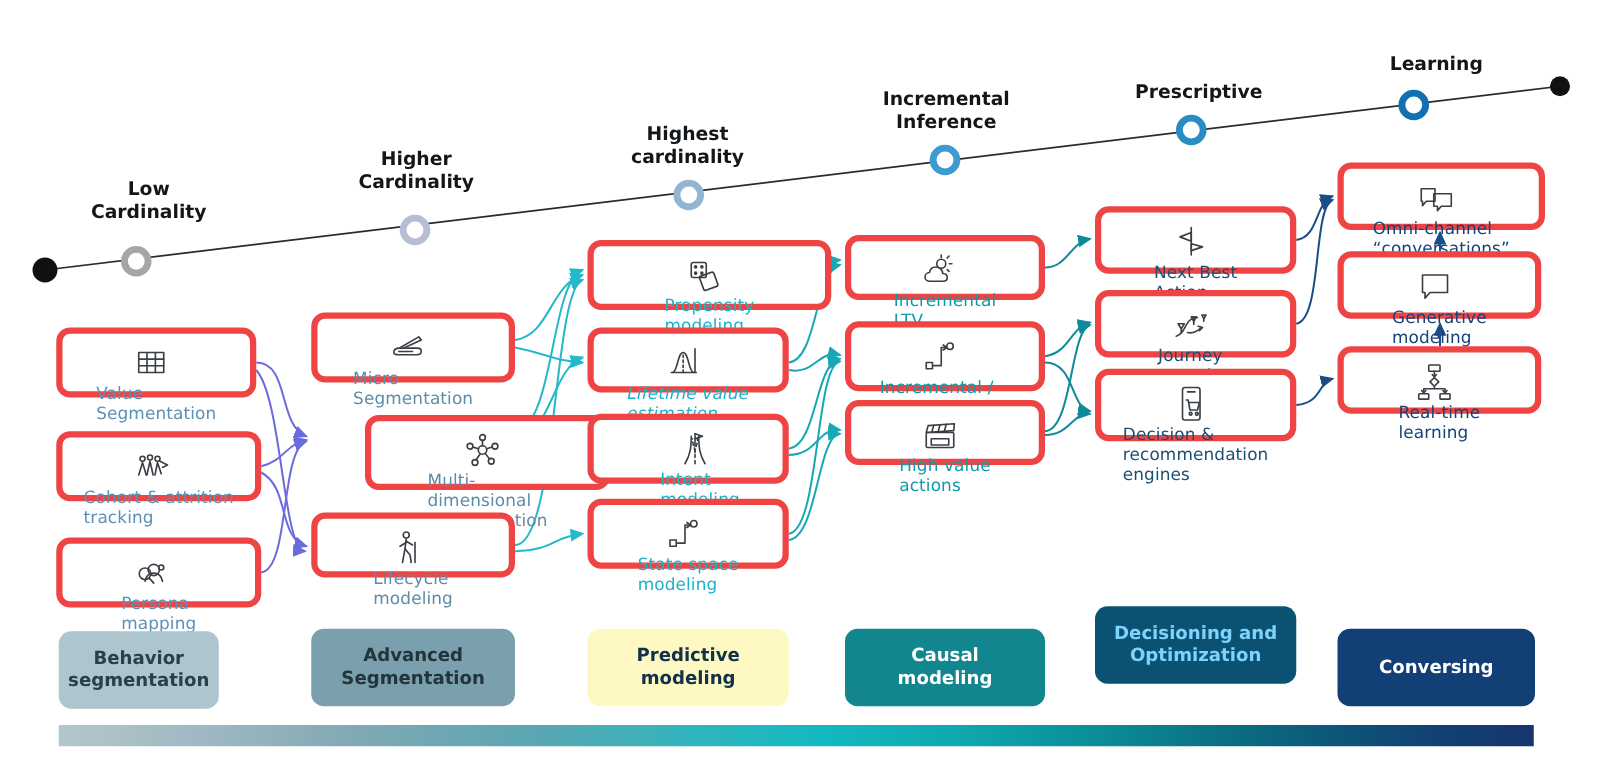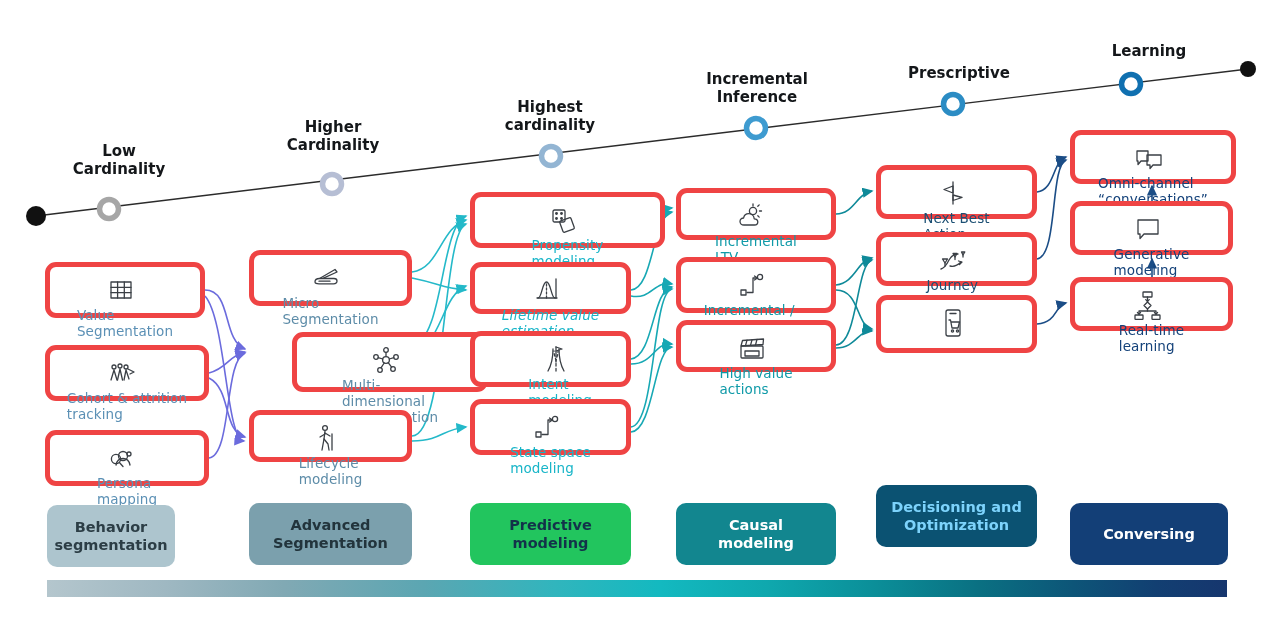--- a/index.html
+++ b/index.html
@@ -382,20 +382,23 @@
           <svg width="28" height="32" viewBox="0 0 28 32">
             <g stroke="#3a3f45" fill="none" stroke-width="1.3" stroke-linecap="round" stroke-linejoin="round">
               <rect x="7" y="3" width="14" height="26" rx="2"></rect>
               <line x1="11" y1="6.5" x2="17" y2="6.5"></line>
               <path d="M10 13 L11.5 13 L13 21 L19 21 L20.5 15 L12 15"></path>
               <circle cx="13.5" cy="24" r="1.1"></circle>
               <circle cx="18.5" cy="24" r="1.1"></circle>
             </g>
           </svg>
         </span>
+        <span class="lbl">Decision &amp;
+recommendation
+engines</span>
       </div>
       <div class="node c6" style="left: 1070px; top: 130px; width: 166px; height: 54px;">
         <span class="ic">
           <svg width="34" height="28" viewBox="0 0 34 28">
             <g stroke="#3a3f45" fill="none" stroke-width="1.3" stroke-linecap="round" stroke-linejoin="round">
               <path d="M5 7 L16 7 L16 17 L9 17 L6 20.5 L6 17 L5 17 Z"></path>
               <path d="M15 11 L29 11 L29 21 L21 21 L18 24.5 L18 21 L15 21 Z"></path>
             </g>
           </svg>
         </span>
@@ -433,21 +436,21 @@
         <span class="lbl">Real-time
 learning</span>
       </div>
     </div>
 
   <div id="pills">
       <div class="pill" style="left: 47px; top: 505px; width: 128px; height: 62px; background: rgb(173, 197, 206); color: rgb(44, 62, 70);">Behavior
 segmentation</div>
       <div class="pill" style="left: 249px; top: 503px; width: 163px; height: 62px; background: rgb(123, 160, 173); color: rgb(34, 52, 60);">Advanced
 Segmentation</div>
-      <div class="pill" style="left: 470px; top: 503px; width: 161px; height: 62px; background: #22c55e; color: rgb(19, 50, 74);">Predictive
+      <div class="pill" style="left: 470px; top: 503px; width: 161px; height: 62px; background: #fef9c3; color: rgb(19, 50, 74);">Predictive
 modeling</div>
       <div class="pill" style="left: 676px; top: 503px; width: 160px; height: 62px; background: rgb(18, 134, 143); color: rgb(255, 255, 255);">Causal
 modeling</div>
       <div class="pill" style="left: 876px; top: 485px; width: 161px; height: 62px; background: rgb(11, 82, 114); color: #7dd3fc;">Decisioning and
 Optimization</div>
       <div class="pill" style="left: 1070px; top: 503px; width: 158px; height: 62px; background: rgb(19, 63, 119); color: rgb(255, 255, 255);">Conversing</div>
     </div>
 
   <div class="gradbar"></div>
 </div>

